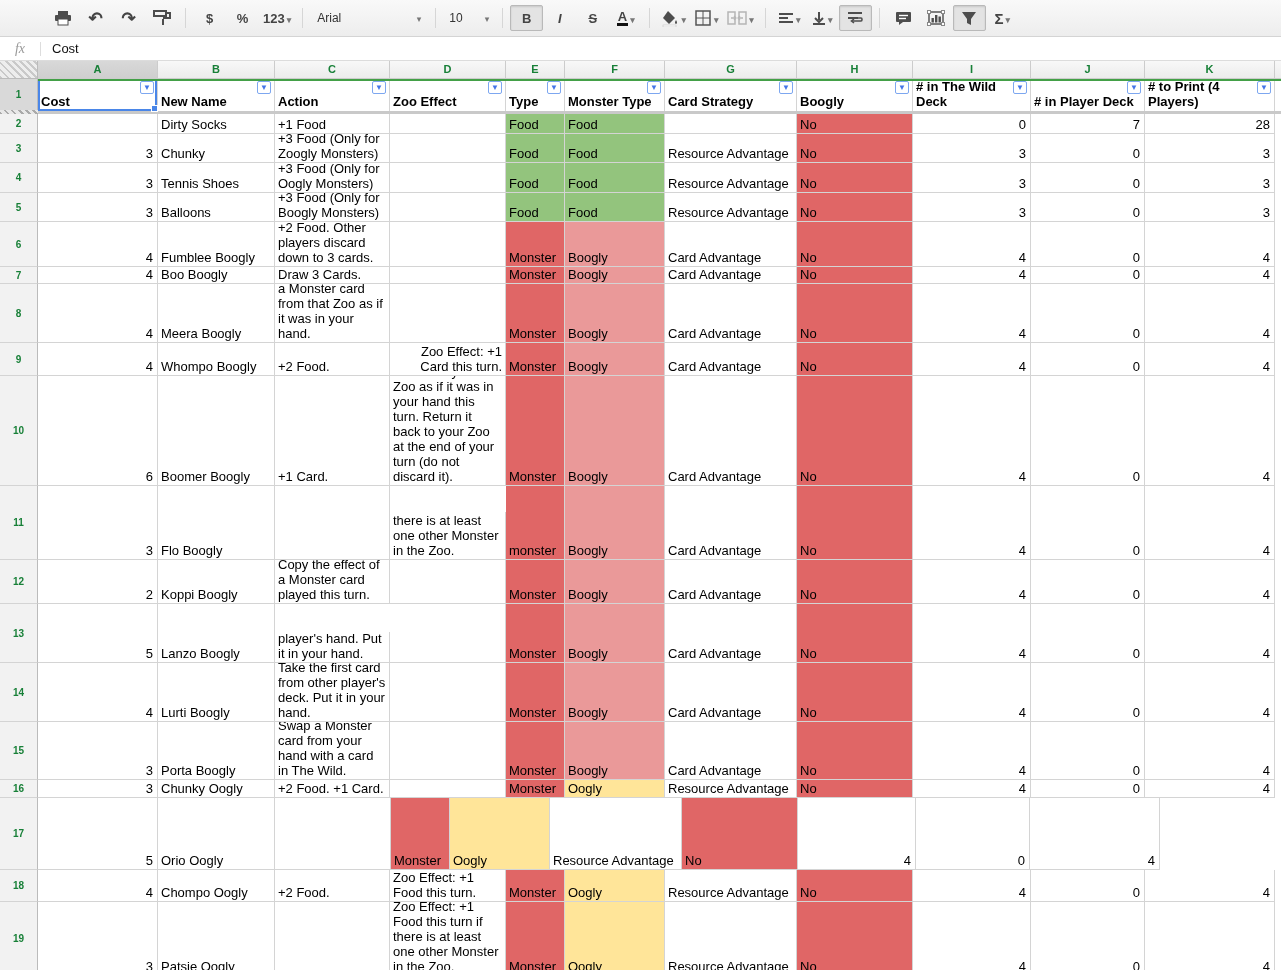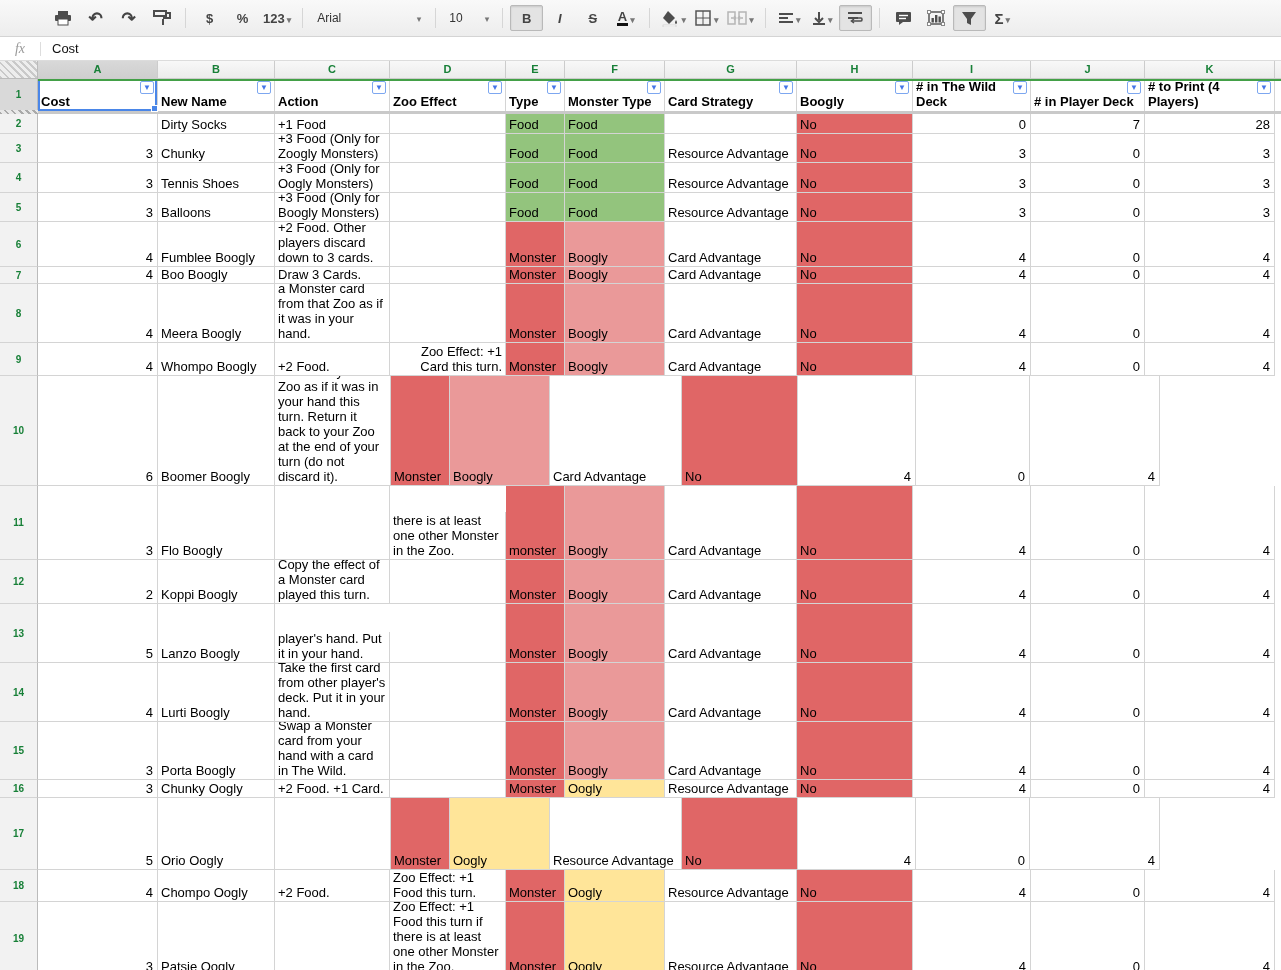--- a/index.html
+++ b/index.html
@@ -551,20 +551,23 @@
         </div>
       </div>
       <div class="drow" style="height: 110px;">
         <div class="gut">10</div>
         <div class="cell num" style="width: 120px;">
           <span>6</span>
         </div>
         <div class="cell" style="width: 117px;">
           <span>Boomer Boogly</span>
         </div>
+        <div class="cell" style="width: 115px;">
+          <span>+1 Card.</span>
+        </div>
         <div class="cell" style="width: 116px;">
           <span>Zoo Effect: Play a card from your Zoo as if it was in your hand this turn. Return it back to your Zoo at the end of your turn (do not discard it).</span>
         </div>
         <div class="cell" style="width: 59px; background: rgb(224, 102, 102);">
           <span>Monster</span>
         </div>
         <div class="cell" style="width: 100px; background: rgb(234, 153, 153);">
           <span>Boogly</span>
         </div>
         <div class="cell" style="width: 132px;">

